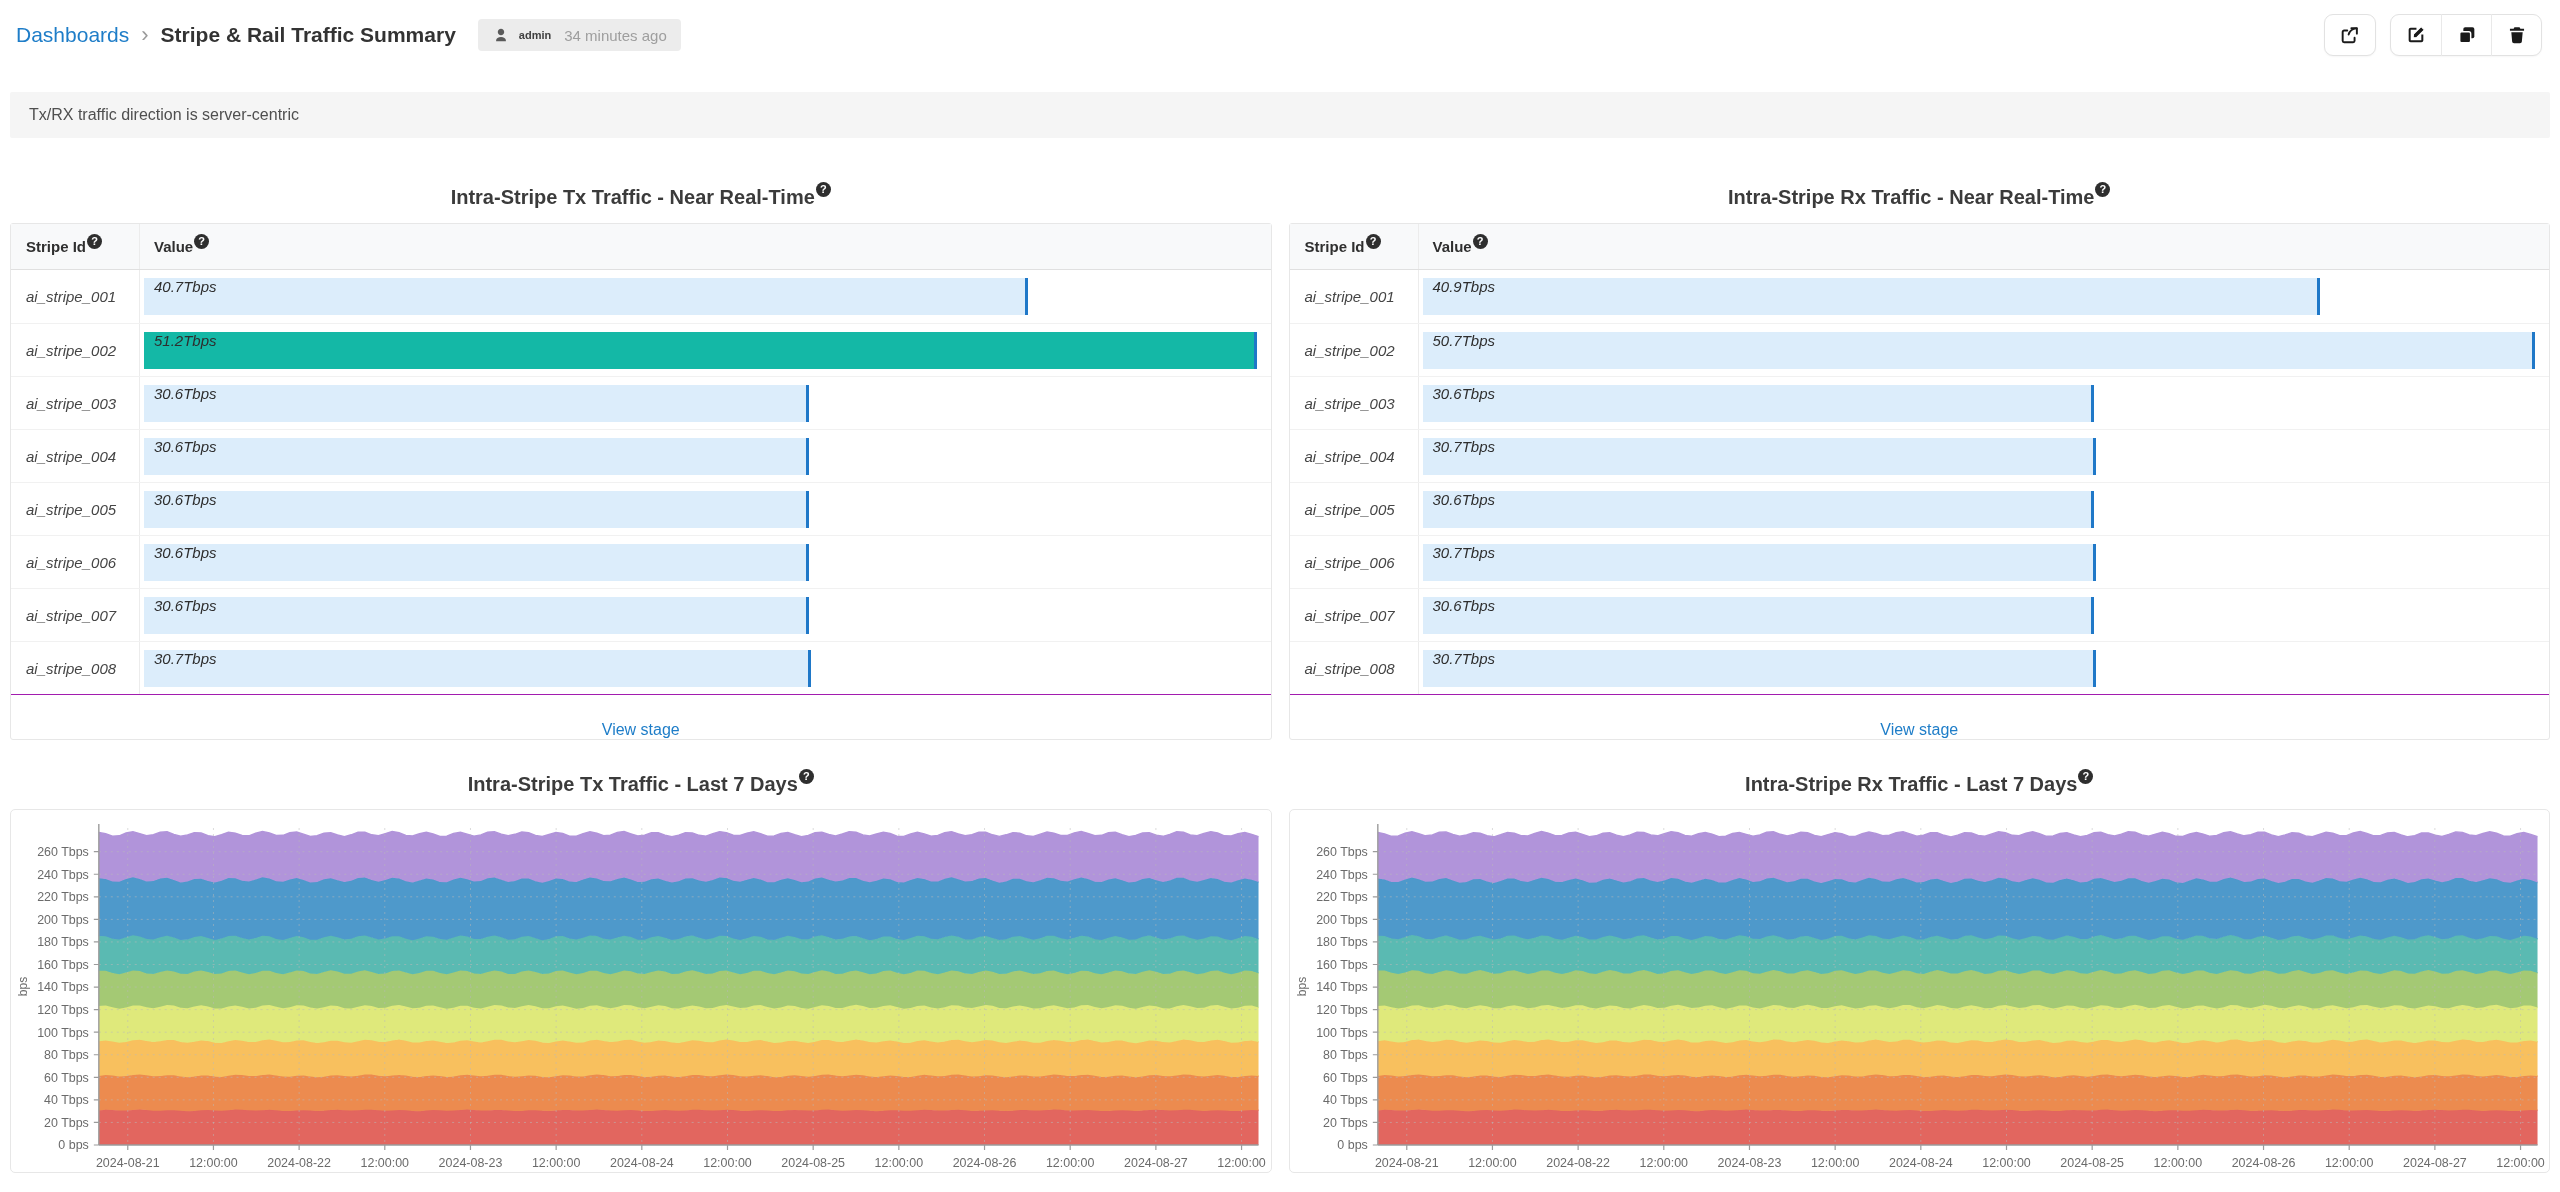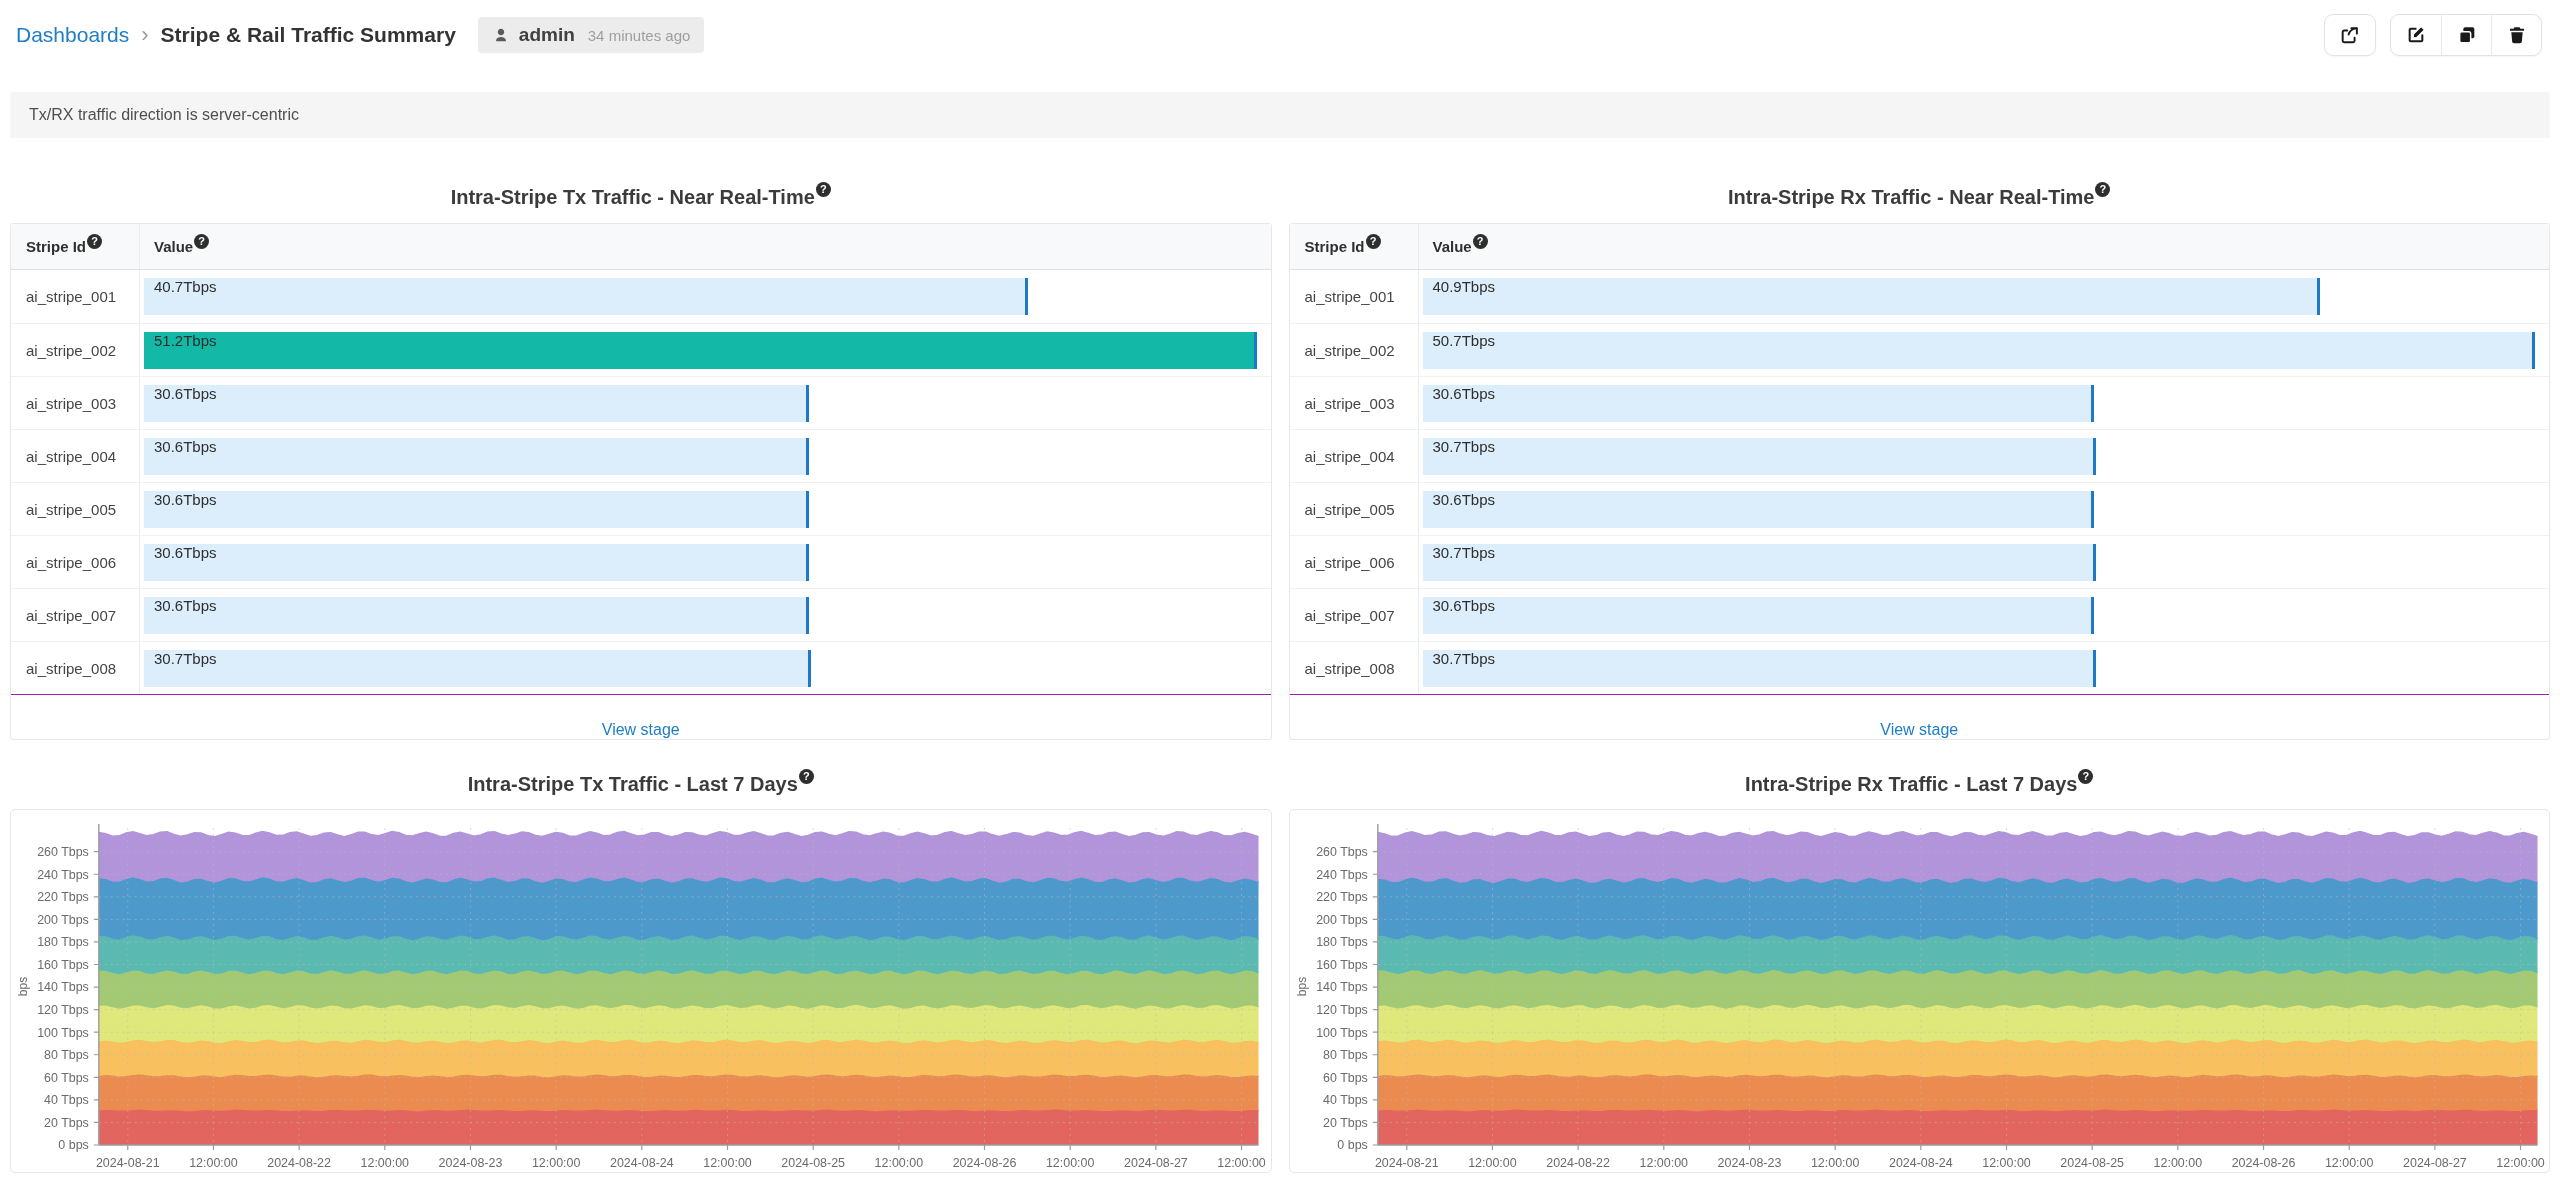--- a/index.html
+++ b/index.html
@@ -7,21 +7,21 @@
               font-family:"Liberation Sans","DejaVu Sans",sans-serif; }
   .page { width:2560px; height:1192px; position:relative; }
 
   
   .hdr { display:flex; align-items:center; padding:14px 18px 0 16px; }
   .crumb-link { color:#1e7dc8; font-size:21px; text-decoration:none; cursor:pointer; }
   .crumb-sep { color:#9b9b9b; font-size:22px; margin:0 12px; line-height:1; }
   .pg-title { color:#333; font-size:21px; font-weight:bold; }
   .meta-badge { display:inline-flex; align-items:center; gap:9px; background:#ececec;
                 border-radius:4px; padding:7px 14px; margin-left:22px; cursor:pointer; }
-  .meta-user { font-size:19px; font-weight:bold; color:#404040; }
+  .meta-user { font-size:11px; font-weight:bold; color:#404040; }
   .meta-time { font-size:15px; color:#9e9e9e; margin-left:4px; }
   .hdr-spacer { flex:1; }
   .btn, .btn-group { background:#fff; border:1px solid #e2e2e2; border-radius:9px;
                      box-shadow:0 1px 2px rgba(0,0,0,0.04); height:42px; display:flex; align-items:center; }
   .btn { width:52px; justify-content:center; cursor:pointer; }
   .btn-group { margin-left:14px; }
   .btn-cell { width:50px; height:42px; display:flex; align-items:center; justify-content:center; cursor:pointer; }
   .btn-cell + .btn-cell { border-left:1px solid #e9e9e9; }
   .icon-dark svg { display:block; }
 
@@ -40,21 +40,21 @@
 
   
   .cards-tables { margin-top:14px; }
   .tcard { border:1px solid #e7e7e7; border-radius:3px; background:#fff; }
   .t-head { display:flex; height:46px; background:#f8f9fa; border-bottom:1px solid #e0e0e0;
             align-items:center; }
   .t-col-id { width:128px; flex:0 0 128px; padding-left:15px; }
   .t-col-val { flex:1; padding-left:14px; border-left:1px solid #ececec; align-self:stretch;
                display:flex; align-items:center; }
   .t-head .hlabel { font-size:15px; font-weight:bold; color:#2f2f2f; cursor:pointer; }
-  .t-row { display:flex; height:53px; border-top:1px solid #f1f1f1; align-items:stretch; }
+  .t-row { display:flex; height:53px; border-top:1px solid #f1f1f1; align-items:stretch;font-style:italic; }
   .t-row:first-of-type { border-top:none; }
   .cell-id { width:128px; flex:0 0 128px; display:flex; align-items:center; padding-left:15px;
              font-size:15px; color:#454545; }
   .cell-val { flex:1; border-left:1px solid #ececec; display:flex; align-items:center;
               padding:0 14px 0 4px; }
   .gauge-track { width:100%; height:37px; position:relative; }
   .gauge-bar { height:37px; background:#dcedfb; border-right:3px solid #1f78c8;
                display:flex; align-items:flex-start; }
   .gauge-label { font-size:15px; color:#2e2e2e; padding-left:10px; white-space:nowrap; }
   .t-foot { height:45px; border-top:1px solid #a21caf; display:flex; align-items:flex-end; justify-content:center; }

